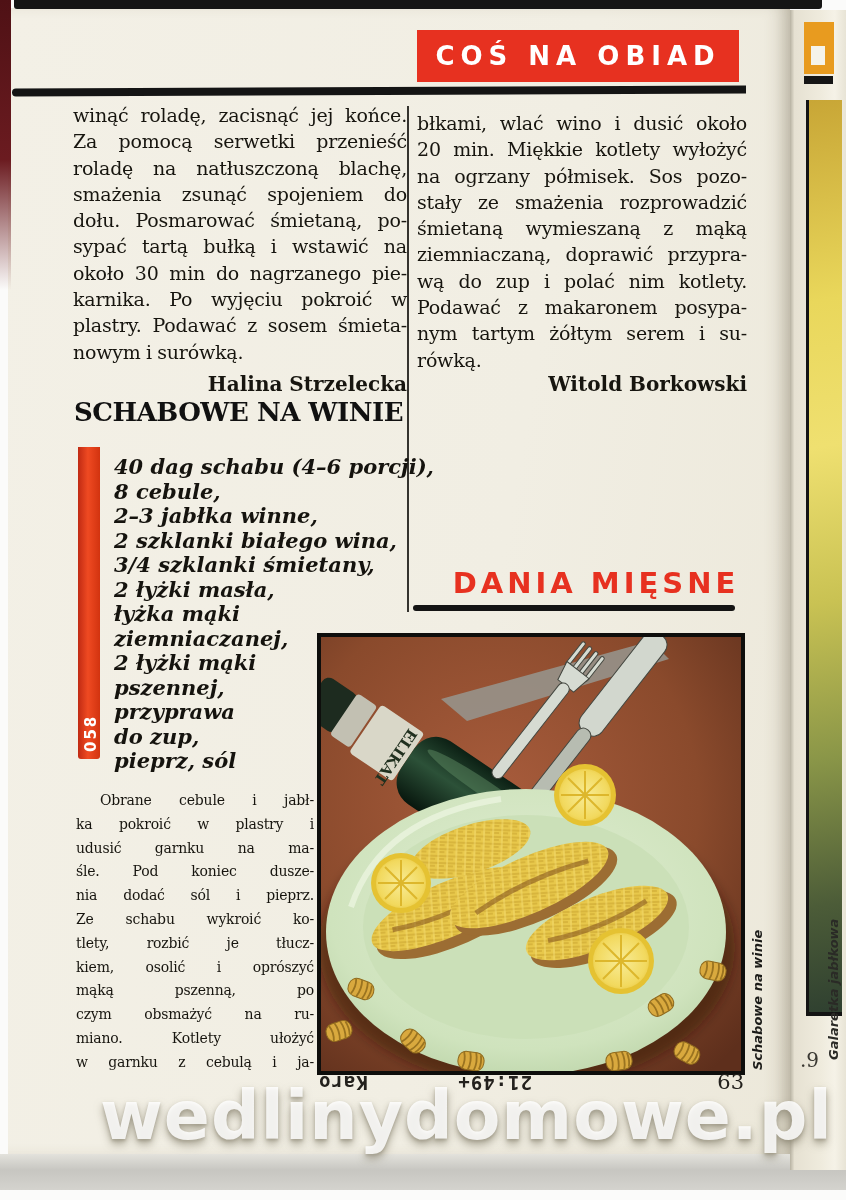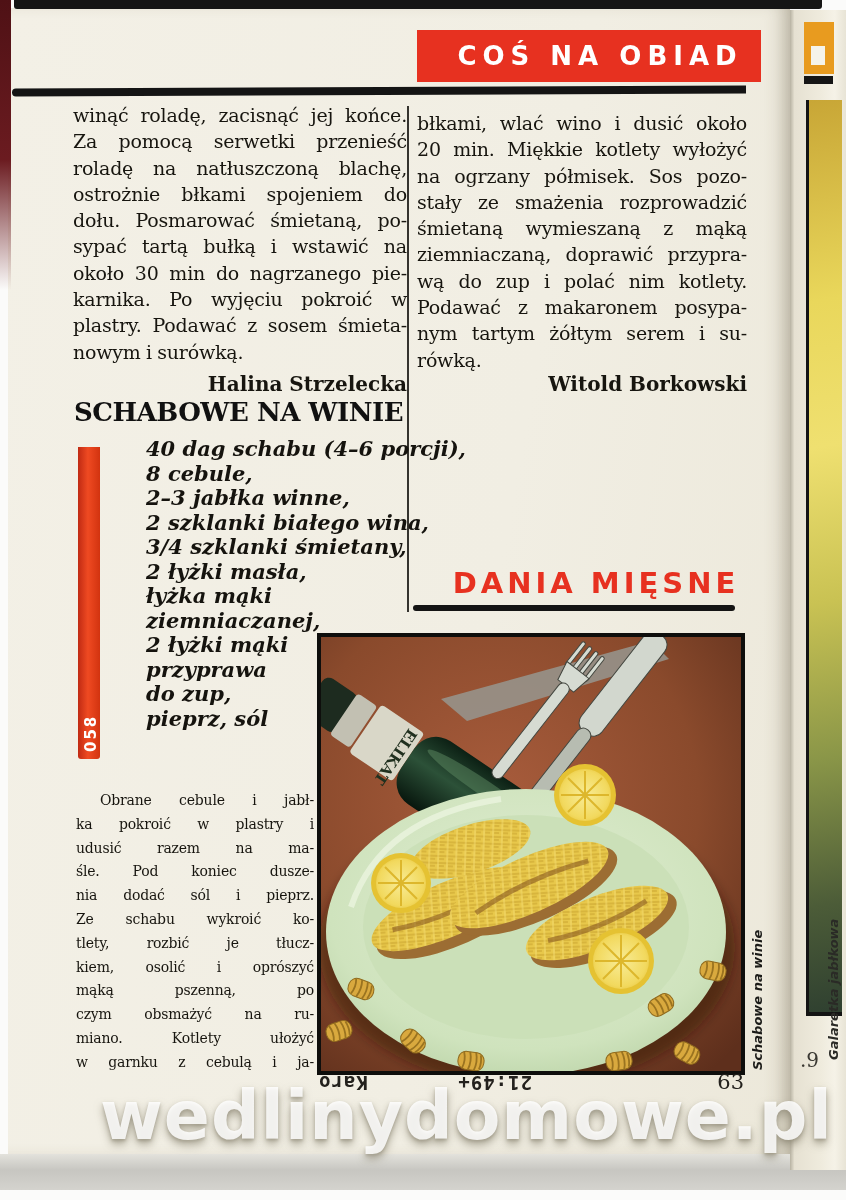--- a/index.html
+++ b/index.html
@@ -14,21 +14,21 @@
   #bottom-gray{position:absolute;left:0;top:1154px;width:846px;height:36px;z-index:5;
                background:linear-gradient(#e3e2dc,#c7c6c1 45%,#d4d3ce);}
 
   
   #page-main{position:absolute;left:8px;top:8px;width:782px;height:1146px;z-index:6;
              background:linear-gradient(100deg,#f3f0e6 0%,#f1eee3 60%,#ece8da 100%);
              box-shadow:inset -16px 0 20px -12px rgba(95,85,60,.45);}
 
   #header-box{position:absolute;left:417px;top:30px;width:322px;height:52px;background:#e73120;
               display:flex;align-items:center;justify-content:center;color:#fff;
-              font-family:"DejaVu Sans",sans-serif;font-weight:bold;font-size:26px;letter-spacing:6px;padding-left:22px;}
+              font-family:"DejaVu Sans",sans-serif;font-weight:bold;font-size:26px;letter-spacing:6px;}
   #top-rule{position:absolute;left:12px;top:87px;width:734px;height:8px;background:#141414;
             border-radius:5px 0 0 5px;transform:rotate(-.25deg);}
   #divider{position:absolute;left:407px;top:106px;width:2px;height:506px;background:#35332e;}
 
   .bodycol{position:absolute;font-size:19px;line-height:26.3px;color:#17150f;
            letter-spacing:-.2px;word-spacing:-.5px;}
   .tline{text-align:justify;text-align-last:justify;}
   .para-end .tline:last-child{text-align-last:left;}
   #col-left{left:73px;top:110px;width:334px;}
   #col-right{left:417px;top:110px;width:330px;}
@@ -100,21 +100,21 @@
     <div id="header-box" style="left:409px;top:22px;">
       <span>COŚ NA OBIAD</span>
     </div>
     <div id="top-rule" style="left:4px;top:79px;"></div>
     <div id="divider" style="left:399px;top:98px;"></div>
 
     <div id="col-left" class="bodycol para-end" style="left:65px;top:94px;">
         <div class="tline">winąć roladę, zacisnąć jej końce.</div>
         <div class="tline">Za pomocą serwetki przenieść</div>
         <div class="tline">roladę na natłuszczoną blachę,</div>
-        <div class="tline">ostrożnie błkami spojeniem do</div>
+        <div class="tline">smażenia zsunąć spojeniem do</div>
         <div class="tline">dołu. Posmarować śmietaną, po-</div>
         <div class="tline">sypać tartą bułką i wstawić na</div>
         <div class="tline">około 30 min do nagrzanego pie-</div>
         <div class="tline">karnika. Po wyjęciu pokroić w</div>
         <div class="tline">plastry. Podawać z sosem śmieta-</div>
         <div class="tline">nowym i surówką.</div>
       </div>
     <div id="author-left" class="author" style="left:65px;top:364px;">Halina Strzelecka</div>
 
     <div id="col-right" class="bodycol para-end" style="left:409px;top:102px;">
@@ -127,39 +127,40 @@
         <div class="tline">wą do zup i polać nim kotlety.</div>
         <div class="tline">Podawać z makaronem posypa-</div>
         <div class="tline">nym tartym żółtym serem i su-</div>
         <div class="tline">rówką.</div>
       </div>
     <div id="author-right" class="author" style="left:409px;top:364px;">Witold Borkowski</div>
 
     <div id="recipe-title" style="left:66px;top:389px;">SCHABOWE NA WINIE</div>
     <div id="red-bar" style="left:70px;top:439px;"></div>
     <div id="recipe-index" style="left:74px;top:744px;">058</div>
-    <div id="ingredients" style="left:106px;top:429px;margin-left:32px;">
+    <div id="ingredients" style="left:106px;top:447px;">
         <div class="iline">40 dag schabu (4–6 porcji),</div>
         <div class="iline">8 cebule,</div>
         <div class="iline">2–3 jabłka winne,</div>
         <div class="iline">2 szklanki białego wina,</div>
         <div class="iline">3/4 szklanki śmietany,</div>
         <div class="iline">2 łyżki masła,</div>
         <div class="iline">łyżka mąki</div>
         <div class="iline">ziemniaczanej,</div>
         <div class="iline">2 łyżki mąki</div>
+        <div class="iline">pszennej,</div>
         <div class="iline">przyprawa</div>
         <div class="iline">do zup,</div>
         <div class="iline">pieprz, sól</div>
       </div>
 
     <div id="method" style="left:68px;top:781px;">
         <div class="tline">Obrane cebule i jabł-</div>
         <div class="tline">ka pokroić w plastry i</div>
-        <div class="tline">udusić razem na ma-</div>
+        <div class="tline">udusić garnku na ma-</div>
         <div class="tline">śle. Pod koniec dusze-</div>
         <div class="tline">nia dodać sól i pieprz.</div>
         <div class="tline">Ze schabu wykroić ko-</div>
         <div class="tline">tlety, rozbić je tłucz-</div>
         <div class="tline">kiem, osolić i oprószyć</div>
         <div class="tline">mąką pszenną, po</div>
         <div class="tline">czym obsmażyć na ru-</div>
         <div class="tline">miano. Kotlety ułożyć</div>
         <div class="tline">w garnku z cebulą i ja-</div>
       </div>

